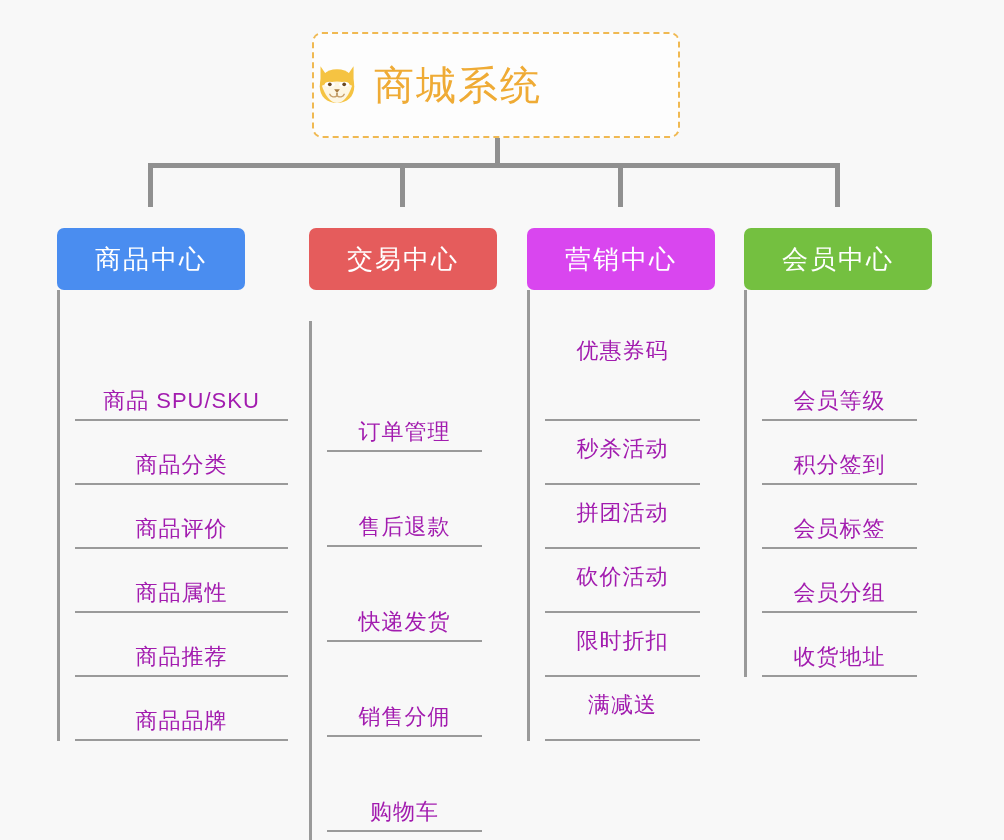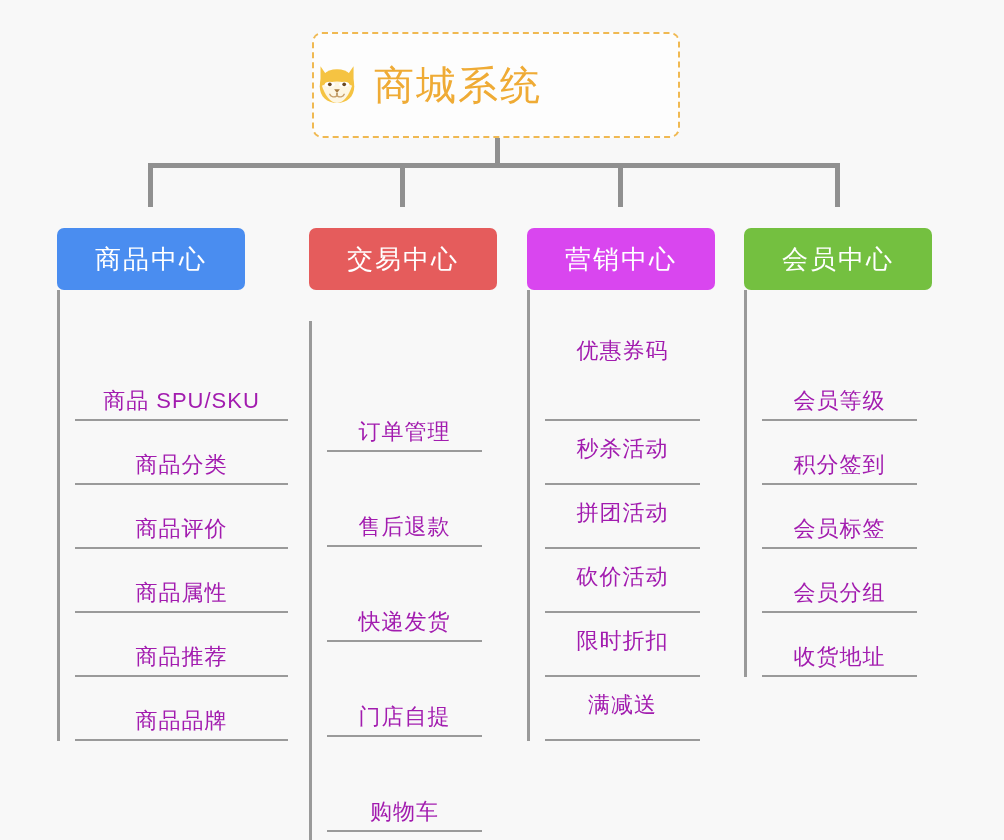--- a/index.html
+++ b/index.html
@@ -185,21 +185,21 @@
       <div class="leaf-item">
           <span class="leaf-label">订单管理</span>
         </div>
       <div class="leaf-item">
           <span class="leaf-label">售后退款</span>
         </div>
       <div class="leaf-item">
           <span class="leaf-label">快递发货</span>
         </div>
       <div class="leaf-item">
-          <span class="leaf-label">门店自提</span>
+          <span class="leaf-label">销售分佣</span>
         </div>
       <div class="leaf-item">
           <span class="leaf-label">购物车</span>
         </div>
       <div class="leaf-item">
           <span class="leaf-label">销售分佣</span>
         </div>
     </div>
   </div>
 

